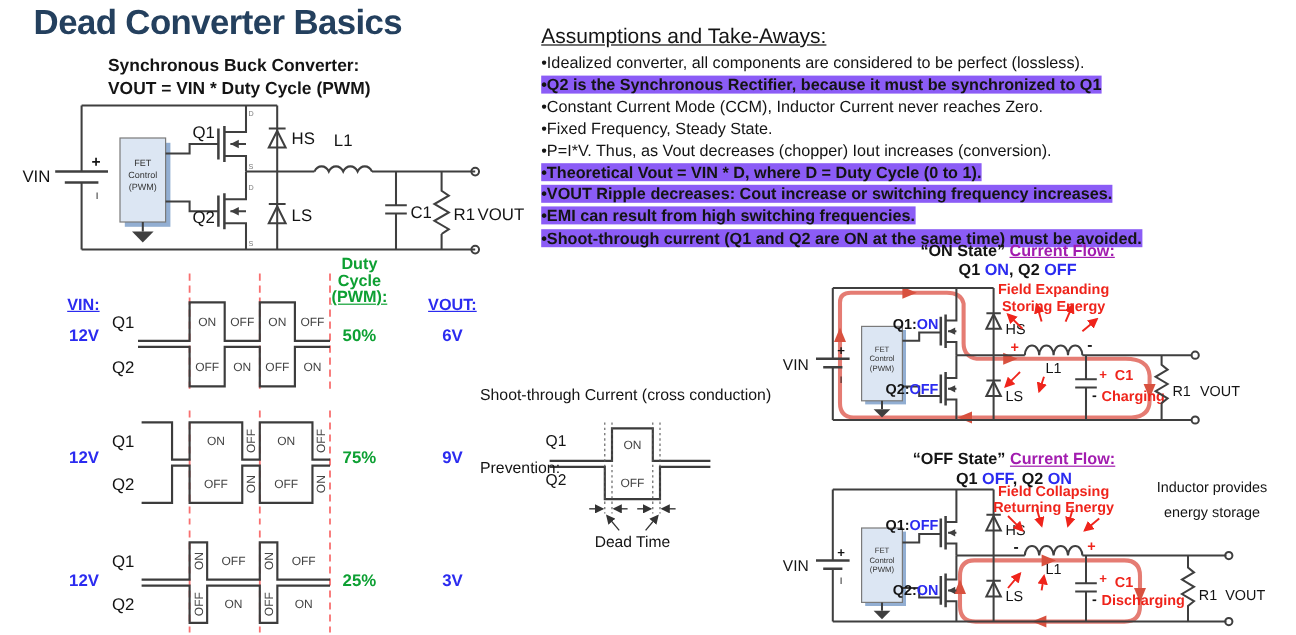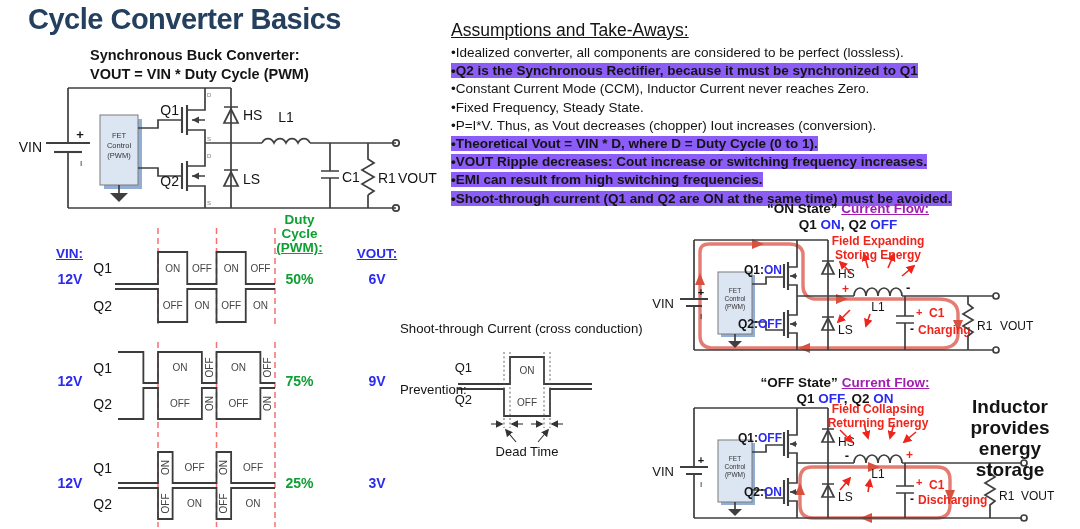--- a/index.html
+++ b/index.html
@@ -32,21 +32,21 @@
   .ahead{font-size:17.5px;text-decoration:underline;}
   .bullets{font-size:13.5px;line-height:18.2px;width:656px;}
   .hl{font-weight:bold;background:#8b5cf6;}
   .bluetxt{color:#2b2bf0;}
   .grntxt{color:#0da033;}
   .redtxt{color:#a21caf;text-decoration:underline;}
   .colhead{font-weight:bold;font-size:13.5px;text-decoration:underline;}
   .val{font-weight:bold;font-size:14px;text-align:center;}
   .sth{width:265px;text-align:left;font-size:13.2px;}
   .stateh{width:300px;text-align:center;font-weight:bold;font-size:13.5px;line-height:15.5px;}
-  .note{width:132px;text-align:center;font-weight:bold;font-size:19px;line-height:21px;}
+  .note{width:132px;text-align:center;font-weight:normal;font-size:12px;line-height:21px;}
 </style>
 </head>
 <body>
 
 <div id="page">
 
 <svg id="art" width="1080" height="529" viewBox="0 0 1080 529">
   <defs>
     <marker id="ah" viewBox="0 0 10 10" refX="8" refY="5" markerWidth="7" markerHeight="7" orient="auto-start-reverse">
       <path d="M0,0 L10,5 L0,10 Z" fill="#333"></path>
@@ -340,21 +340,21 @@
     <g>
       <path class="w" d="M990,463 V473 l5,4 l-10,6 l10,6 l-10,6 l10,6 l-5,4 V518"></path>
       <text class="t12" x="999" y="500">R1</text>
       <text class="t12" x="1021" y="500">VOUT</text>
     </g>
     <circle class="w" cx="1024" cy="463" r="3" fill="#fff"></circle>
     <circle class="w" cx="1024" cy="518" r="3" fill="#fff"></circle>
   </g>
 </svg>
 
-<div class="abs title" style="left:28px;top:3px;">Cycle Converter Basics</div>
+<div class="abs title" style="left:28px;top:3px;">Dead Converter Basics</div>
 
 <div class="abs chead" style="left:90px;top:46px;">
   <div>Synchronous Buck Converter:</div>
   <div>VOUT = VIN * Duty Cycle (PWM)</div>
 </div>
 
 <div class="abs" style="left:440px;top:20px;width:656px;margin-left:11px;">
   <div class="ahead">Assumptions and Take-Aways:</div>
   <div class="bullets" id="bullets" style="margin-top:3px;">
         <div><span>•Idealized converter, all components are considered to be perfect (lossless).</span></div>

